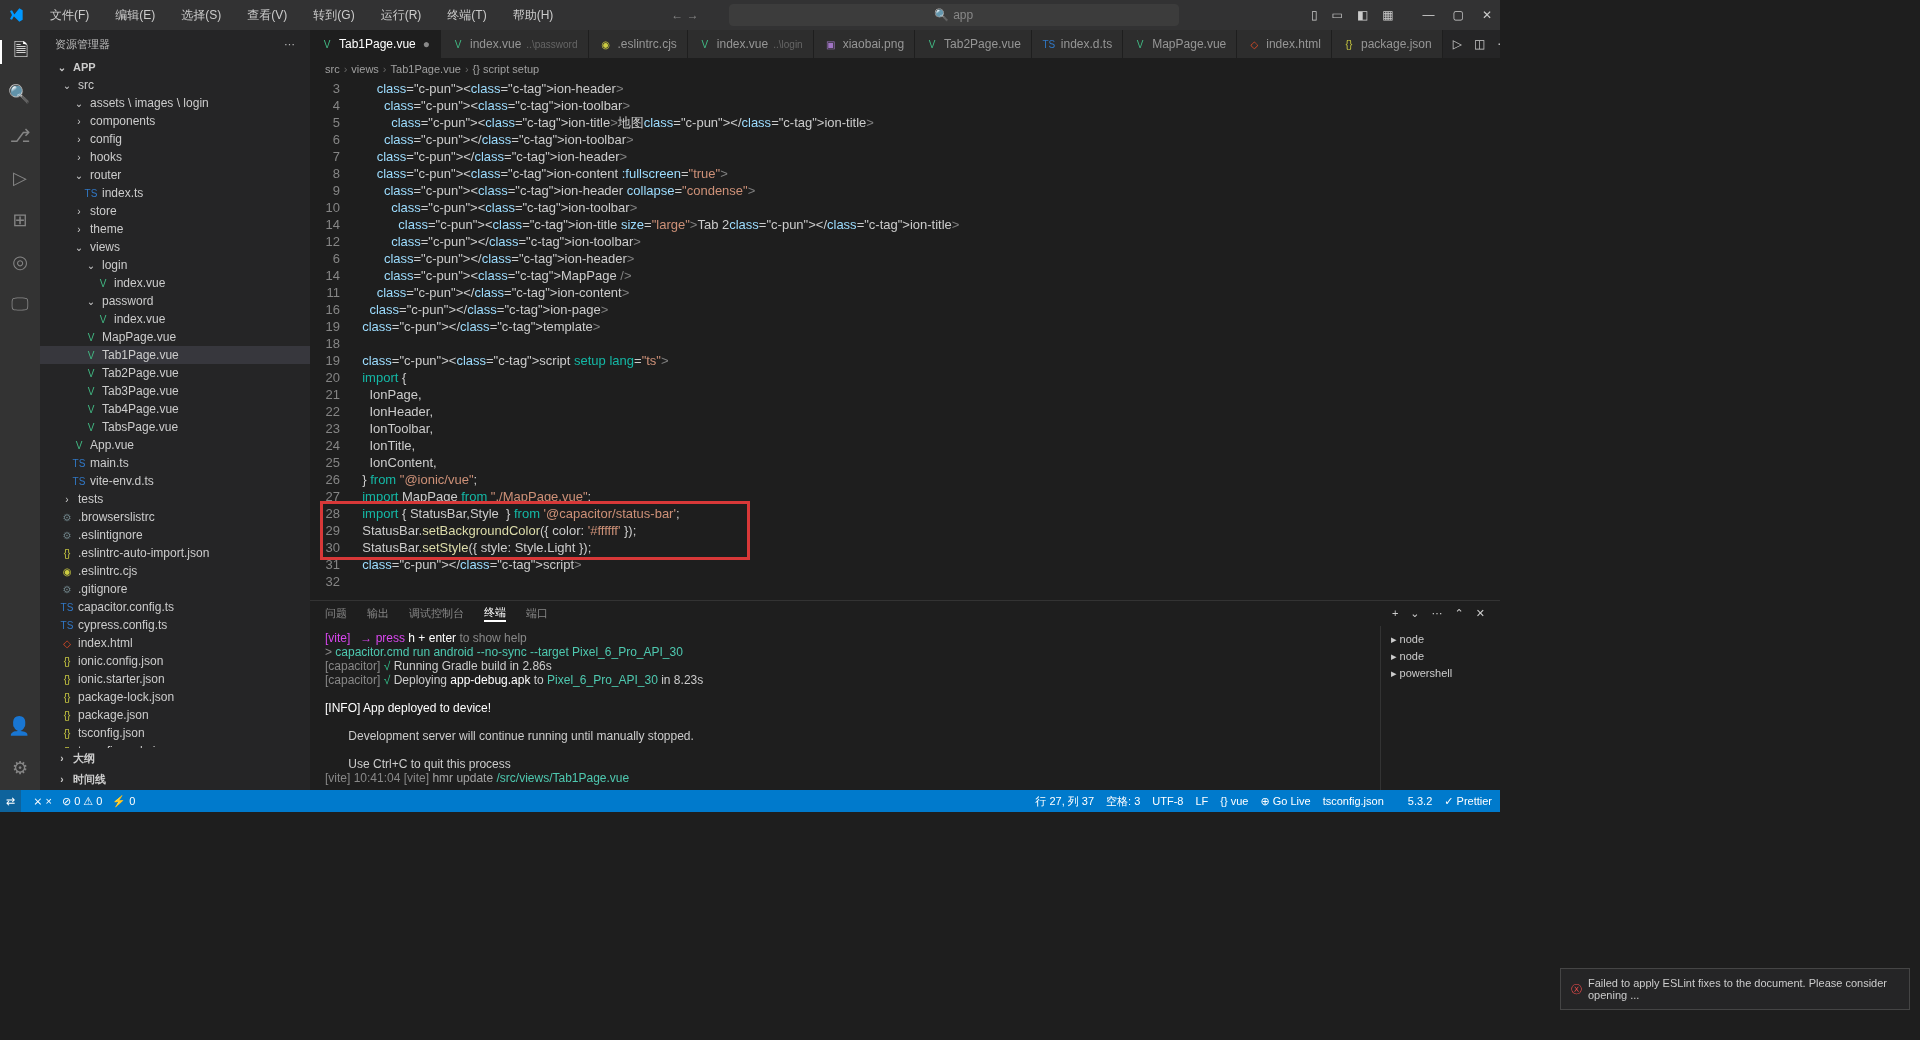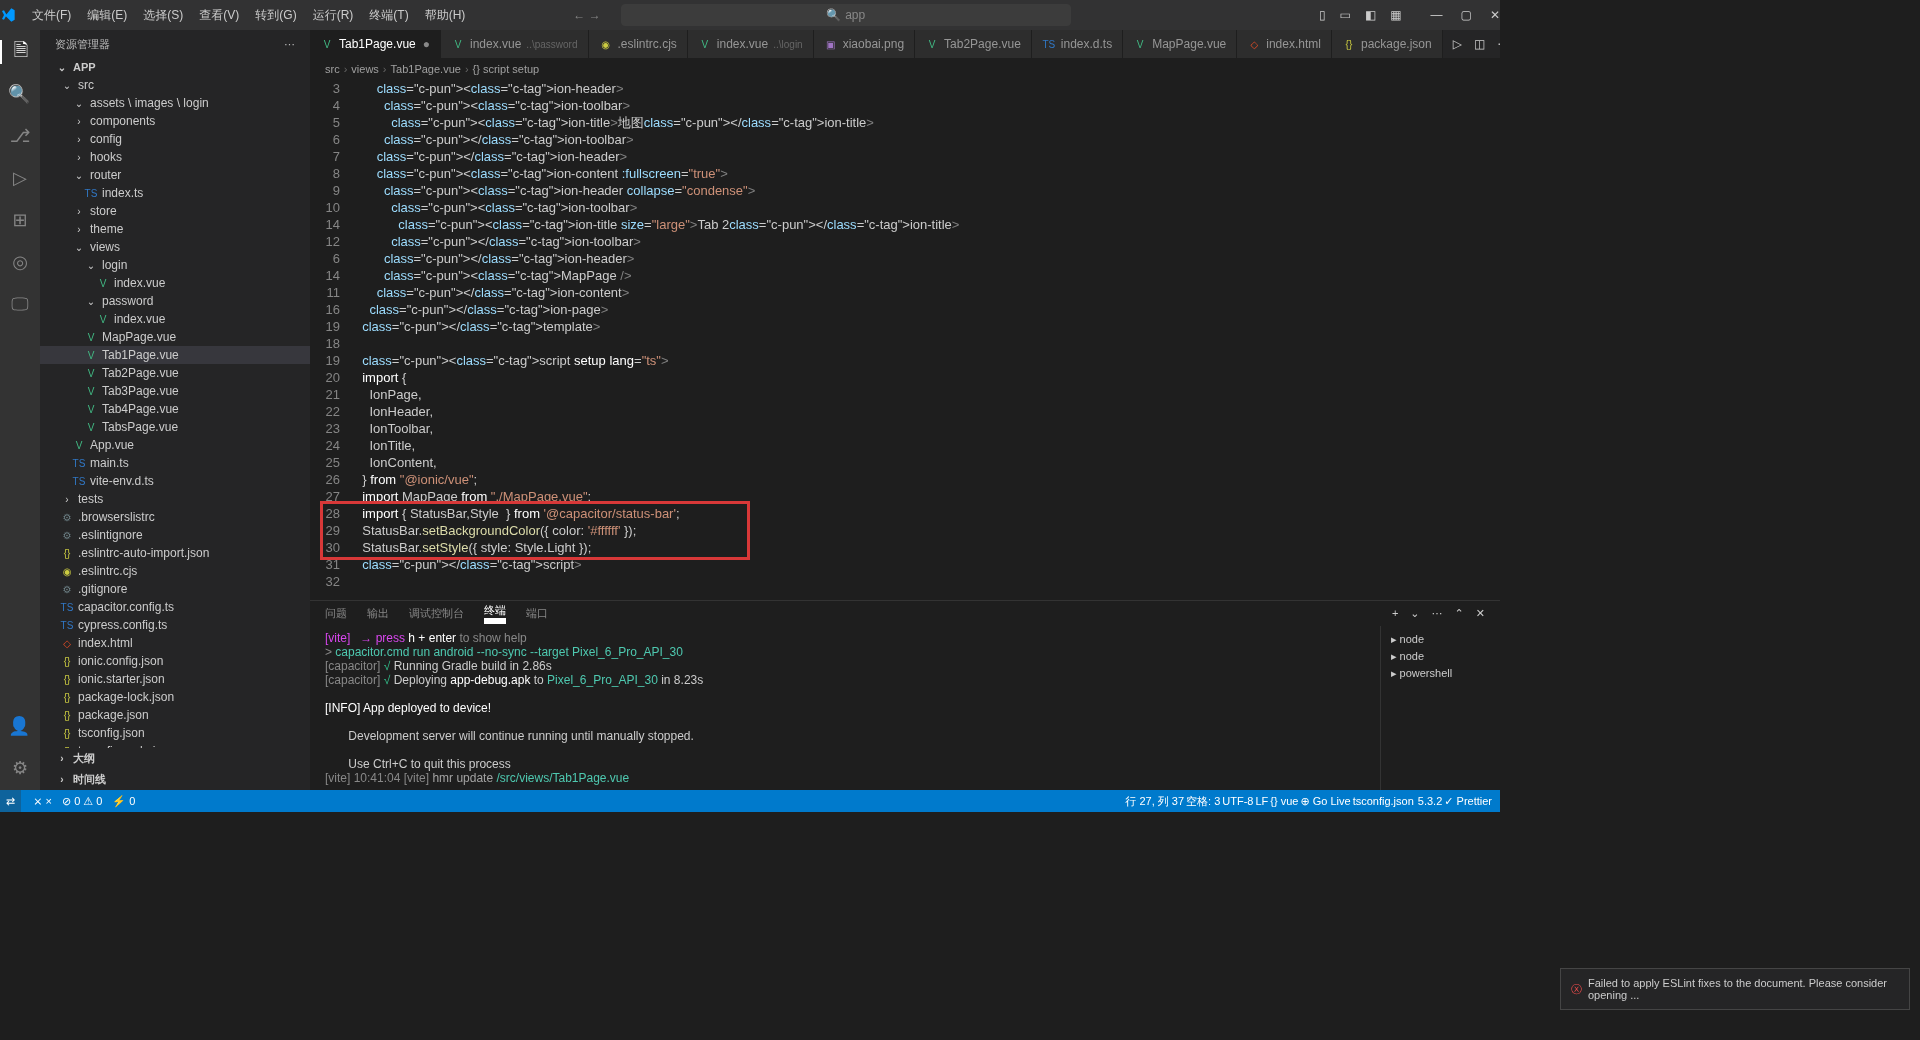--- a/index.html
+++ b/index.html
@@ -1,17 +1,17 @@
 <!DOCTYPE html>
 <html><head>
 <meta charset="utf-8">
 <style>
 *{margin:0;padding:0;box-sizing:border-box;font-family:"Segoe UI",sans-serif}
 body{background:#1e1e1e;color:#ccc;font-size:12px;overflow:hidden;width:1500px;height:812px}
-.titlebar{height:30px;background:#323233;display:flex;align-items:center;padding:0 0;gap:0}
+.titlebar{height:30px;background:#323233;display:flex;align-items:center;padding:0 8px;gap:10px}
 .titlebar .vsc-icon{width:16px;height:16px;margin-right:8px}
 .menu-item{padding:4px 8px;color:#ccc;cursor:pointer;font-size:12px}
 .nav-arrows{display:flex;gap:10px;margin-left:100px;color:#888}
 .search-bar{flex:1;max-width:450px;height:22px;background:#3c3c3c;border:1px solid #3c3c3c;border-radius:4px;margin:0 20px;display:flex;align-items:center;justify-content:center;color:#888;gap:4px}
 .titlebar-right{margin-left:auto;display:flex;gap:14px;color:#ccc;align-items:center}
 .win-controls{display:flex;gap:18px;margin-left:15px}
 .main{display:flex;height:calc(100% - 52px)}
 .activity-bar{width:40px;background:#333;display:flex;flex-direction:column;padding-top:10px;gap:18px;align-items:center;color:#858585}
 .activity-bar .icon{width:24px;height:24px;display:flex;align-items:center;justify-content:center;font-size:18px;cursor:pointer}
 .activity-bar .bottom{margin-top:auto;margin-bottom:10px;display:flex;flex-direction:column;gap:18px}
@@ -34,31 +34,31 @@
 .code{flex:1;display:flex;font-family:Consolas,monospace;font-size:13px;position:relative;overflow:hidden}
 .gutter{width:45px;text-align:right;color:#858585;padding-right:15px;user-select:none}
 .gutter div{height:17px;line-height:17px}
 .code-content{flex:1;white-space:pre}
 .code-content div{height:17px;line-height:17px}
 .minimap{position:absolute;right:0;top:0;width:80px;height:100%;opacity:.4}
 .hl-box{position:absolute;border:3px solid #d83838;pointer-events:none}
 .panel{height:190px;border-top:1px solid #333;display:flex;flex-direction:column;background:#1e1e1e}
 .panel-tabs{height:28px;display:flex;align-items:center;padding:0 15px;gap:20px;font-size:11px;color:#888}
 .panel-tabs span{cursor:pointer}
-.panel-tabs .active{color:#fff;border-bottom:6px solid #ffffff}
+.panel-tabs .active{color:#fff;border-bottom:2px solid #ffffff}
 .panel-tabs .right{margin-left:auto;display:flex;gap:12px;color:#ccc}
 .panel-body{display:flex;flex:1;font-family:Consolas,monospace;font-size:12px}
 .terminal{flex:1;padding:5px 15px;color:#ccc;white-space:pre-wrap;overflow:hidden}
 .term-side{width:120px;border-left:1px solid #333;padding:5px}
 .term-side div{padding:2px 5px;display:flex;align-items:center;gap:5px;font-size:11px}
 .statusbar{height:22px;background:#007acc;display:flex;align-items:center;color:#fff;font-size:11px;padding:0 8px;gap:12px}
 .statusbar .left{display:flex;gap:10px;align-items:center}
-.statusbar .right{margin-left:auto;display:flex;gap:2px;}
+.statusbar .right{margin-left:auto;display:flex;gap:12px;}
 .sb-item{display:flex;align-items:center;gap:3px}
-.notif{position:absolute;bottom:30px;right:10px;background:#252526;border:1px solid #454545;padding:8px 10px;display:flex;align-items:center;gap:6px;font-size:11px;max-width:350px;color:#ccc}.c-attr{color:#9cdcfe}.c-str{color:#ce9178}.c-pun{color:#808080}.c-kw{color:#ffffff}.c-fn{color:#dcdcaa}
+.notif{position:absolute;bottom:30px;right:10px;background:#252526;border:1px solid #454545;padding:8px 10px;display:flex;align-items:center;gap:6px;font-size:11px;max-width:350px;color:#ccc}.c-attr{color:#9cdcfe}.c-str{color:#ce9178}.c-pun{color:#808080}.c-kw{color:#14b8a6}.c-fn{color:#dcdcaa}
 .fi-vue{color:#41b883}.fi-ts{color:#3178c6}.fi-js{color:#cbcb41}.fi-json{color:#cbcb41}.fi-img{color:#a074c4}.fi-html{color:#e44d26}.fi-cfg{color:#6d8086}
 .sb-remote{background:#0e639c;padding:0 6px;height:22px;display:flex;align-items:center;margin-left:-8px}
 </style>
 </head>
 <body>
 
 <div class="titlebar">
   <svg class="vsc-icon" viewBox="0 0 24 24">
       <path fill="#0098ff" d="M17 2l5 3v14l-5 3-9-9 9-11zM3 6l3-1 4 7-4 7-3-1 3-6z"></path>
     </svg>

